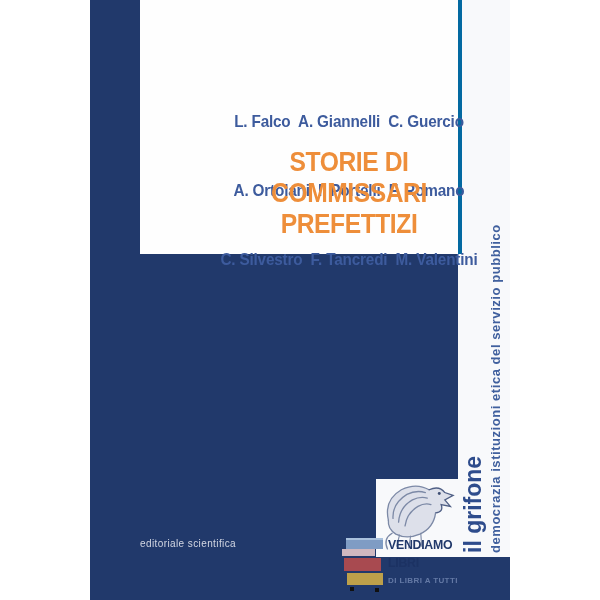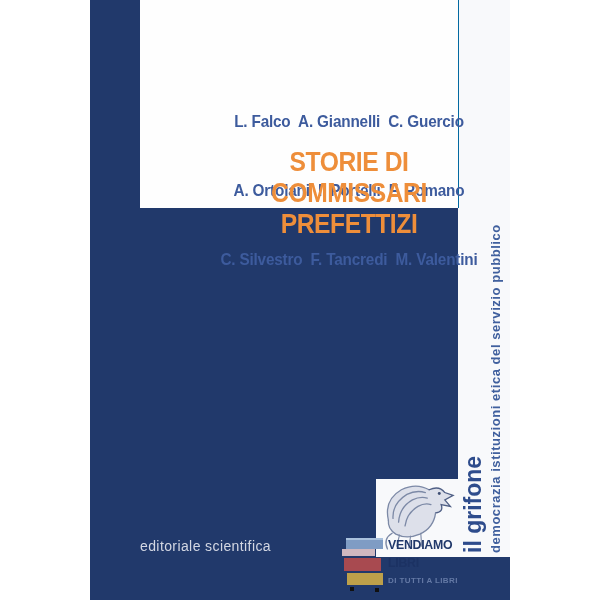--- a/index.html
+++ b/index.html
@@ -13,23 +13,23 @@
   .stage { position: absolute; left: 0; top: 0; width: 600px; height: 600px; }
 
   
   .cover {
     position: absolute; left: 90px; top: 0;
     width: 420px; height: 600px;
     background: #21396b;
   }
   .panel {
     position: absolute; left: 50px; top: 0;
-    width: 318px; height: 208px;
+    width: 318px; height: 254px;
     background: #fefefe;
-    border-right: 1px solid #0369a1;
+    border-right: 4px solid #0369a1;
   }
   .strip {
     position: absolute; left: 368px; top: 0;
     width: 52px; height: 557px;
     background: #f8f9fb;
   }
   .notch {
     position: absolute; left: 286px; top: 479px;
     width: 82px; height: 78px;
     background: #f8f9fb;
@@ -49,21 +49,21 @@
   }
   .title {
     position: absolute; left: 50px; top: 146px; width: 318px;
     text-align: center;
     color: #ee8e3a; font-size: 28px; font-weight: bold;
     line-height: 31px; letter-spacing: -0.5px;
     transform: scaleX(0.88); transform-origin: 50% 0;
   }
   .publisher {
     position: absolute; left: 50px; top: 538px;
-    color: #d3d7e3; font-size: 14px; letter-spacing: 0.4px;
+    color: #d3d7e3; font-size: 10px; letter-spacing: 0.4px;
   }
 
   .series-name {
     position: absolute; left: 371px; top: 553px;
     transform: rotate(-90deg); transform-origin: 0 0;
     font-size: 23px; line-height: 24px; font-weight: bold;
     color: #2e4c8c; white-space: nowrap;
   }
   .series-sub {
     position: absolute; left: 399px; top: 553px;
@@ -153,16 +153,16 @@
     <div class="books">
       <div class="book book-0" style="background: rgb(127, 156, 196);"></div>
       <div class="book book-1" style="background: rgb(207, 184, 192);"></div>
       <div class="book book-2" style="background: rgb(168, 74, 80);"></div>
       <div class="book book-3" style="background: rgb(189, 160, 74);"></div>
       <div class="foot foot-l"></div>
       <div class="foot foot-r"></div>
     </div>
     <div class="wm-text-1">VENDIAMO</div>
     <div class="wm-text-2">LIBRI</div>
-    <div class="wm-tagline">DI TUTTI A LIBRI</div>
+    <div class="wm-tagline">DI LIBRI A TUTTI</div>
   </div>
 
 </div>
 
 </body></html>

